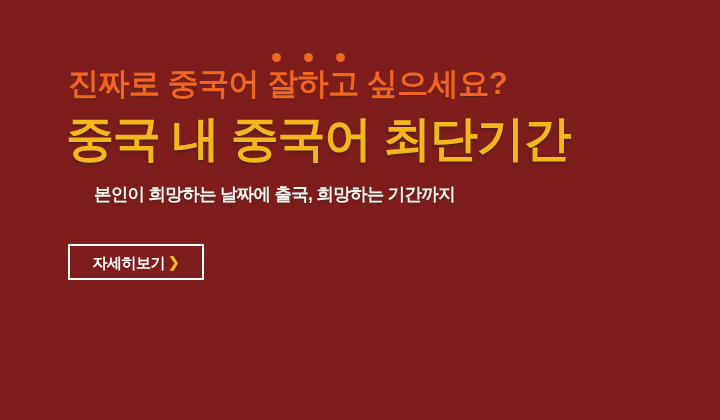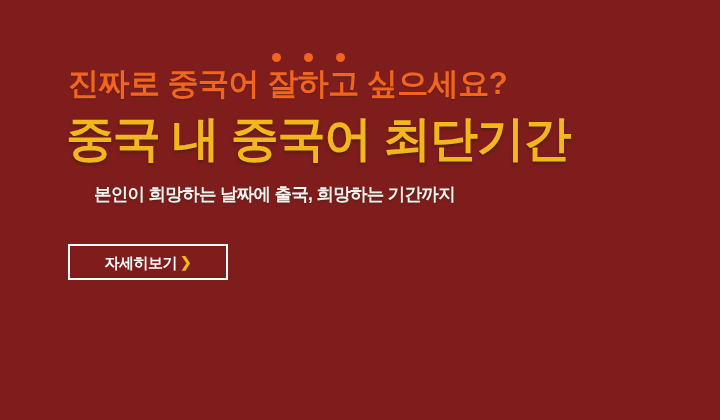--- a/index.html
+++ b/index.html
@@ -95,21 +95,21 @@
     text-shadow: 0 1px 2px rgba(40,36,24,0.55);
     margin-left: 20px;
   }
   .sub.l1 { top: 182px; }
   .sub.l2 { top: 206px; left: 70px; }
 
   .cta {
     position: absolute;
     left: 68px;
     top: 244px;
-    width: 160px;
+    width: 136px;
     height: 36px;
     box-sizing: border-box;
     border: 2px solid #ffffff;
     background: transparent;
     display: flex;
     align-items: center;
     justify-content: center;
     gap: 3px;
     cursor: pointer;
     padding: 0;

